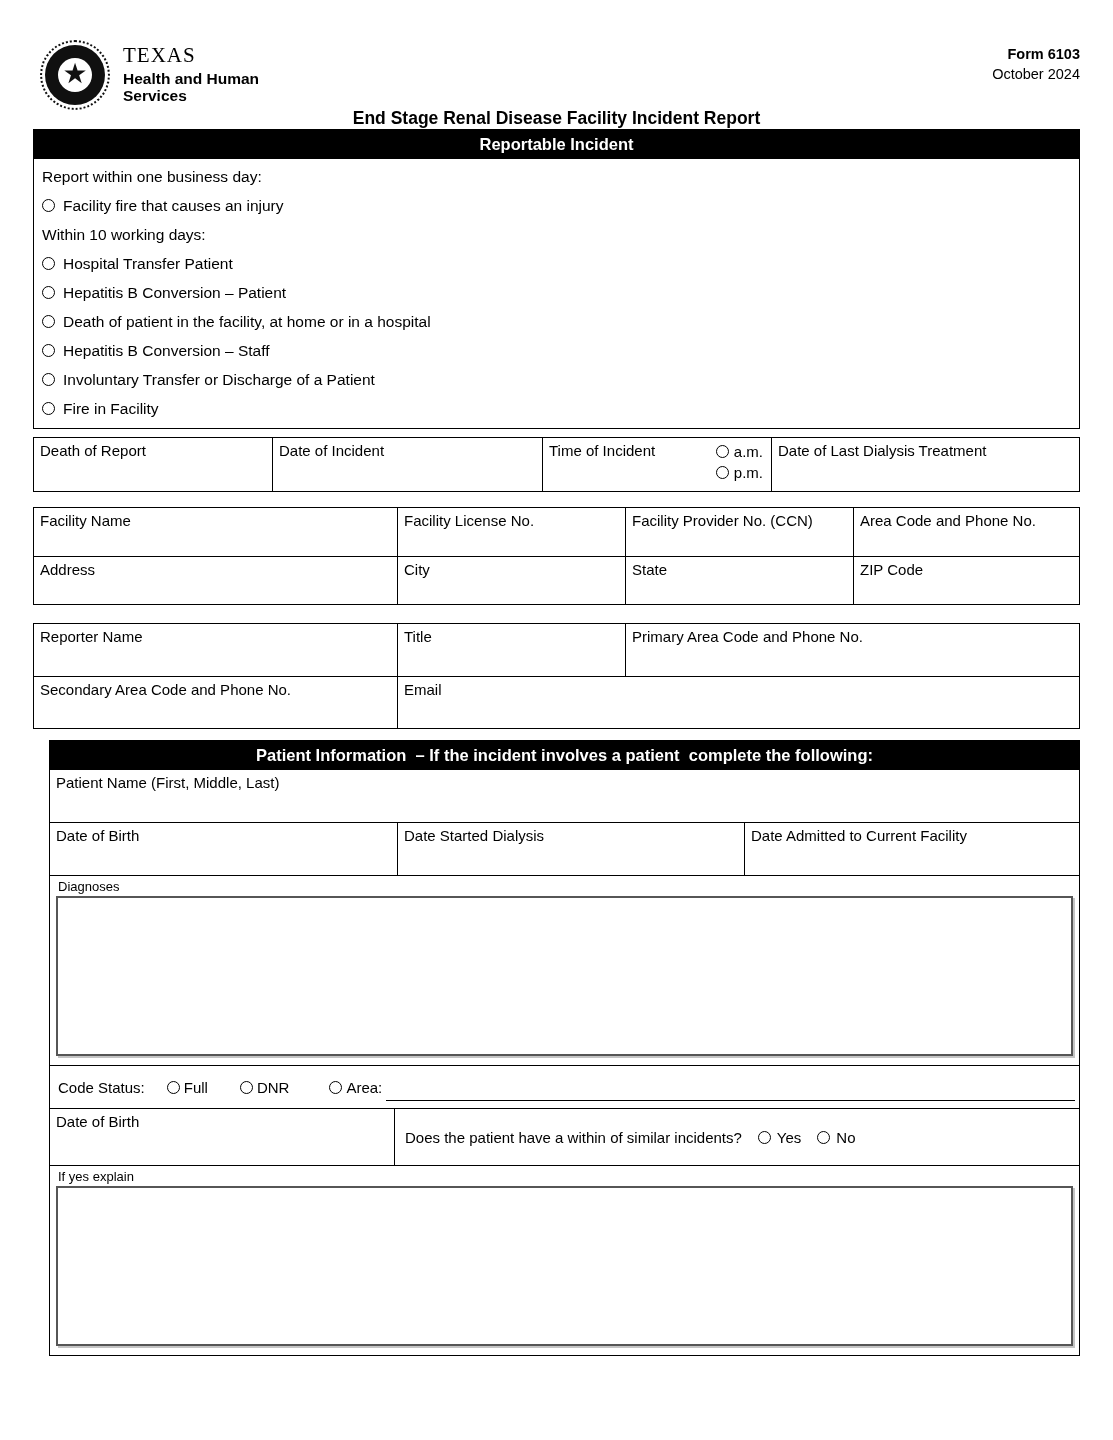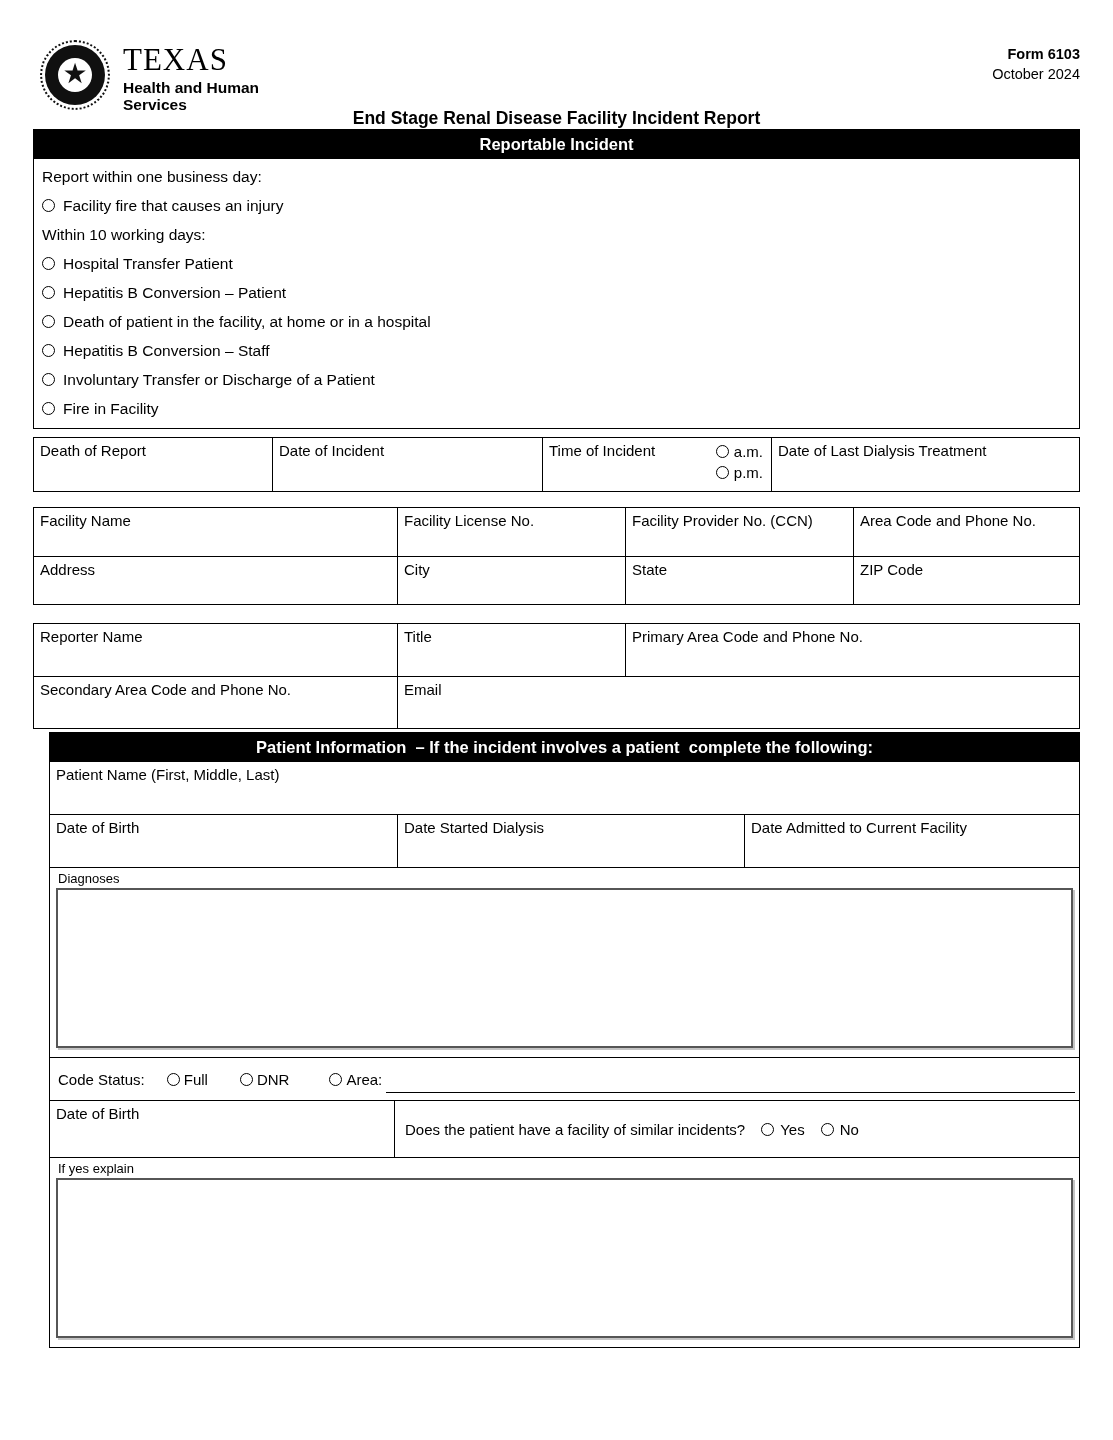--- a/index.html
+++ b/index.html
@@ -15,21 +15,21 @@
   .hdr { display:flex; justify-content:space-between; align-items:flex-start;
          padding:40px 33px 0 40px; height:112px; }
   .logo { display:flex; gap:13px; align-items:flex-start; }
   .seal { width:70px; height:70px; border:2.5px dotted #101010; border-radius:50%;
           position:relative; flex:none; }
   .seal-ring { position:absolute; inset:3px; border-radius:50%; background:#101010; }
   .seal-core { position:absolute; inset:16px; border-radius:50%; background:#fff;
                display:flex; align-items:center; justify-content:center; }
   .seal-star { font-size:28px; line-height:1; color:#101010; margin-top:-3px; }
   .agency { padding-top:6px; }
-  .agency-name { font-family:"Liberation Serif", serif; font-size:31px; line-height:0.9;
+  .agency-name { font-family:"Liberation Serif", serif; font-size:21px; line-height:0.9;
                  letter-spacing:1px; font-weight:500; }
   .agency-sub { font-size:15.5px; font-weight:bold; line-height:1.12; margin-top:5px; }
   .form-info { text-align:right; font-size:14.5px; line-height:1.35; padding-top:5px; }
   .form-number { font-weight:bold; }
 
   .title { text-align:center; font-weight:bold; font-size:17.5px; margin-top:-4px; }
 
   
   .bar { background:#000; color:#fff; font-weight:bold; font-size:16.5px;
          text-align:center; height:30px; line-height:30px; white-space:pre-wrap; }
@@ -59,21 +59,21 @@
   .ampm-row { display:flex; align-items:center; gap:5px; font-size:15px; }
 
   .tbl-facility { margin-top:15px; }
   .tbl-facility .trow { height:48px; }
   .c-w363 { width:363px; } .c-w228 { width:228px; }
 
   .tbl-reporter { margin-top:18px; }
   .tbl-reporter .trow { height:52px; }
 
   
-  .sec2 { margin-top:3px;padding-left:16px; }
+  .sec2 { margin-top:11px;padding-left:16px; }
   .pbody { border:1.5px solid #000; border-top:none; }
   .prow { font-size:15px; }
   .prow + .prow { border-top:1.5px solid #000; }
   .row-name { height:52px; padding:4px 6px; }
   .row-dates { display:flex; height:53px; }
   .row-dates .cell { width:347px; }
   .row-dates .cell:last-child { width:auto; flex:1; }
   .row-block { padding:0 6px 9px 6px; }
   .block-label { font-size:13px; padding:3px 0 2px 2px; }
   .bigbox { border:2px solid #565656; height:160px; background:#fff;
@@ -273,21 +273,21 @@
           <span class="radio"></span>
           <span>Area:</span>
         </span>
         <span class="other-line"></span>
       </div>
       <div class="prow row-split">
         <div class="split-left">
           <span>Date of Birth</span>
         </div>
         <div class="split-right">
-          <span>Does the patient have a facility of similar incidents?</span>
+          <span>Does the patient have a within of similar incidents?</span>
           <span class="yn">
             <span class="radio"></span>
             <span>Yes</span>
           </span>
           <span class="yn">
             <span class="radio"></span>
             <span>No</span>
           </span>
         </div>
       </div>

